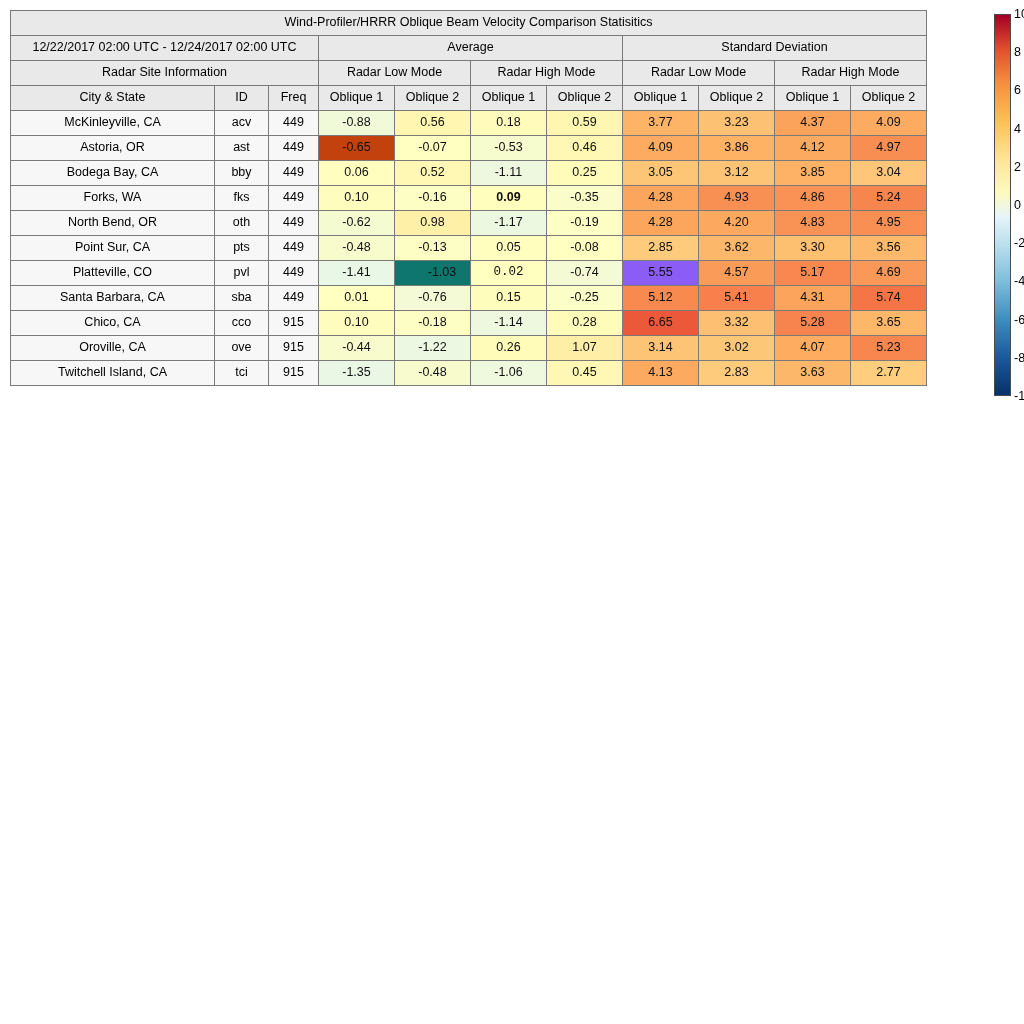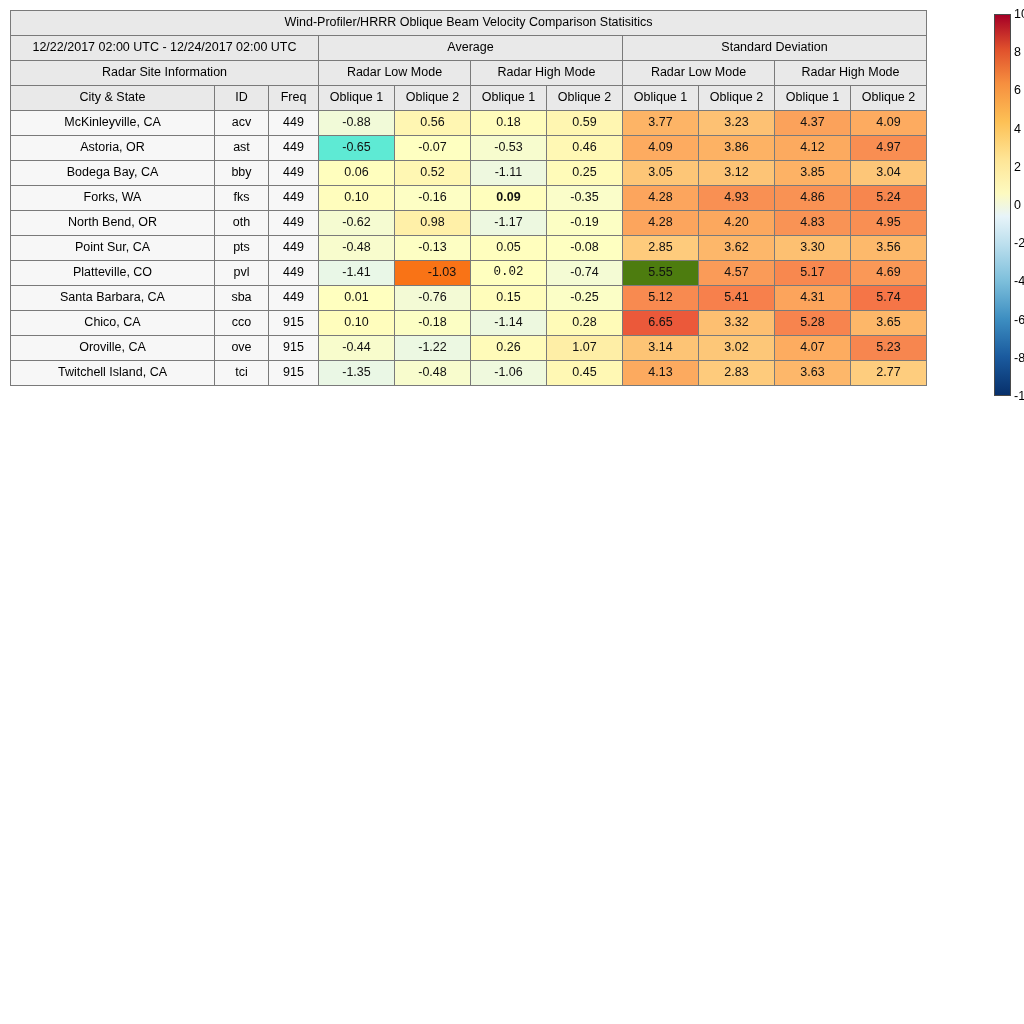--- a/index.html
+++ b/index.html
@@ -160,21 +160,21 @@
         <td class="val" style="background: rgb(255, 246, 177);">0.59</td>
         <td class="val" style="background: rgb(253, 180, 102);">3.77</td>
         <td class="val" style="background: rgb(253, 193, 115);">3.23</td>
         <td class="val" style="background: rgb(251, 162, 91);">4.37</td>
         <td class="val" style="background: rgb(253, 171, 96);">4.09</td>
       </tr>
       <tr>
         <td class="site-cell">Astoria, OR</td>
         <td class="site-cell">ast</td>
         <td class="site-cell">449</td>
-        <td class="val" style="background: #5eead4;">-0.65</td>
+        <td class="val" style="background: #c2410c;">-0.65</td>
         <td class="val" style="background: rgb(254, 255, 193);">-0.07</td>
         <td class="val" style="background: rgb(247, 252, 206);">-0.53</td>
         <td class="val" style="background: rgb(255, 248, 180);">0.46</td>
         <td class="val" style="background: rgb(253, 171, 96);">4.09</td>
         <td class="val" style="background: rgb(253, 178, 100);">3.86</td>
         <td class="val" style="background: rgb(252, 170, 95);">4.12</td>
         <td class="val" style="background: rgb(249, 142, 82);">4.97</td>
       </tr>
       <tr>
         <td class="site-cell">Bodega Bay, CA</td>
@@ -226,24 +226,24 @@
         <td class="val" style="background: rgb(254, 203, 124);">2.85</td>
         <td class="val" style="background: rgb(253, 183, 106);">3.62</td>
         <td class="val" style="background: rgb(253, 192, 113);">3.30</td>
         <td class="val" style="background: rgb(253, 185, 107);">3.56</td>
       </tr>
       <tr>
         <td class="site-cell">Platteville, CO</td>
         <td class="site-cell">pvl</td>
         <td class="site-cell">449</td>
         <td class="val" style="background: rgb(233, 247, 231);">-1.41</td>
-        <td class="val" style="background: #f97316; padding-left: 21px;">-1.03</td>
+        <td class="val" style="background: #0f766e; padding-left: 21px;">-1.03</td>
         <td class="val" style="background: rgb(255, 255, 191); font-family: Liberation Mono, monospace;">0.02</td>
         <td class="val" style="background: rgb(244, 251, 212);">-0.74</td>
-        <td class="val" style="background: #4d7c0f;">5.55</td>
+        <td class="val" style="background: #8b5cf6;">5.55</td>
         <td class="val" style="background: rgb(250, 155, 88);">4.57</td>
         <td class="val" style="background: rgb(248, 136, 79);">5.17</td>
         <td class="val" style="background: rgb(250, 152, 87);">4.69</td>
       </tr>
       <tr>
         <td class="site-cell">Santa Barbara, CA</td>
         <td class="site-cell">sba</td>
         <td class="site-cell">449</td>
         <td class="val" style="background: rgb(255, 255, 191);">0.01</td>
         <td class="val" style="background: rgb(243, 250, 213);">-0.76</td>

